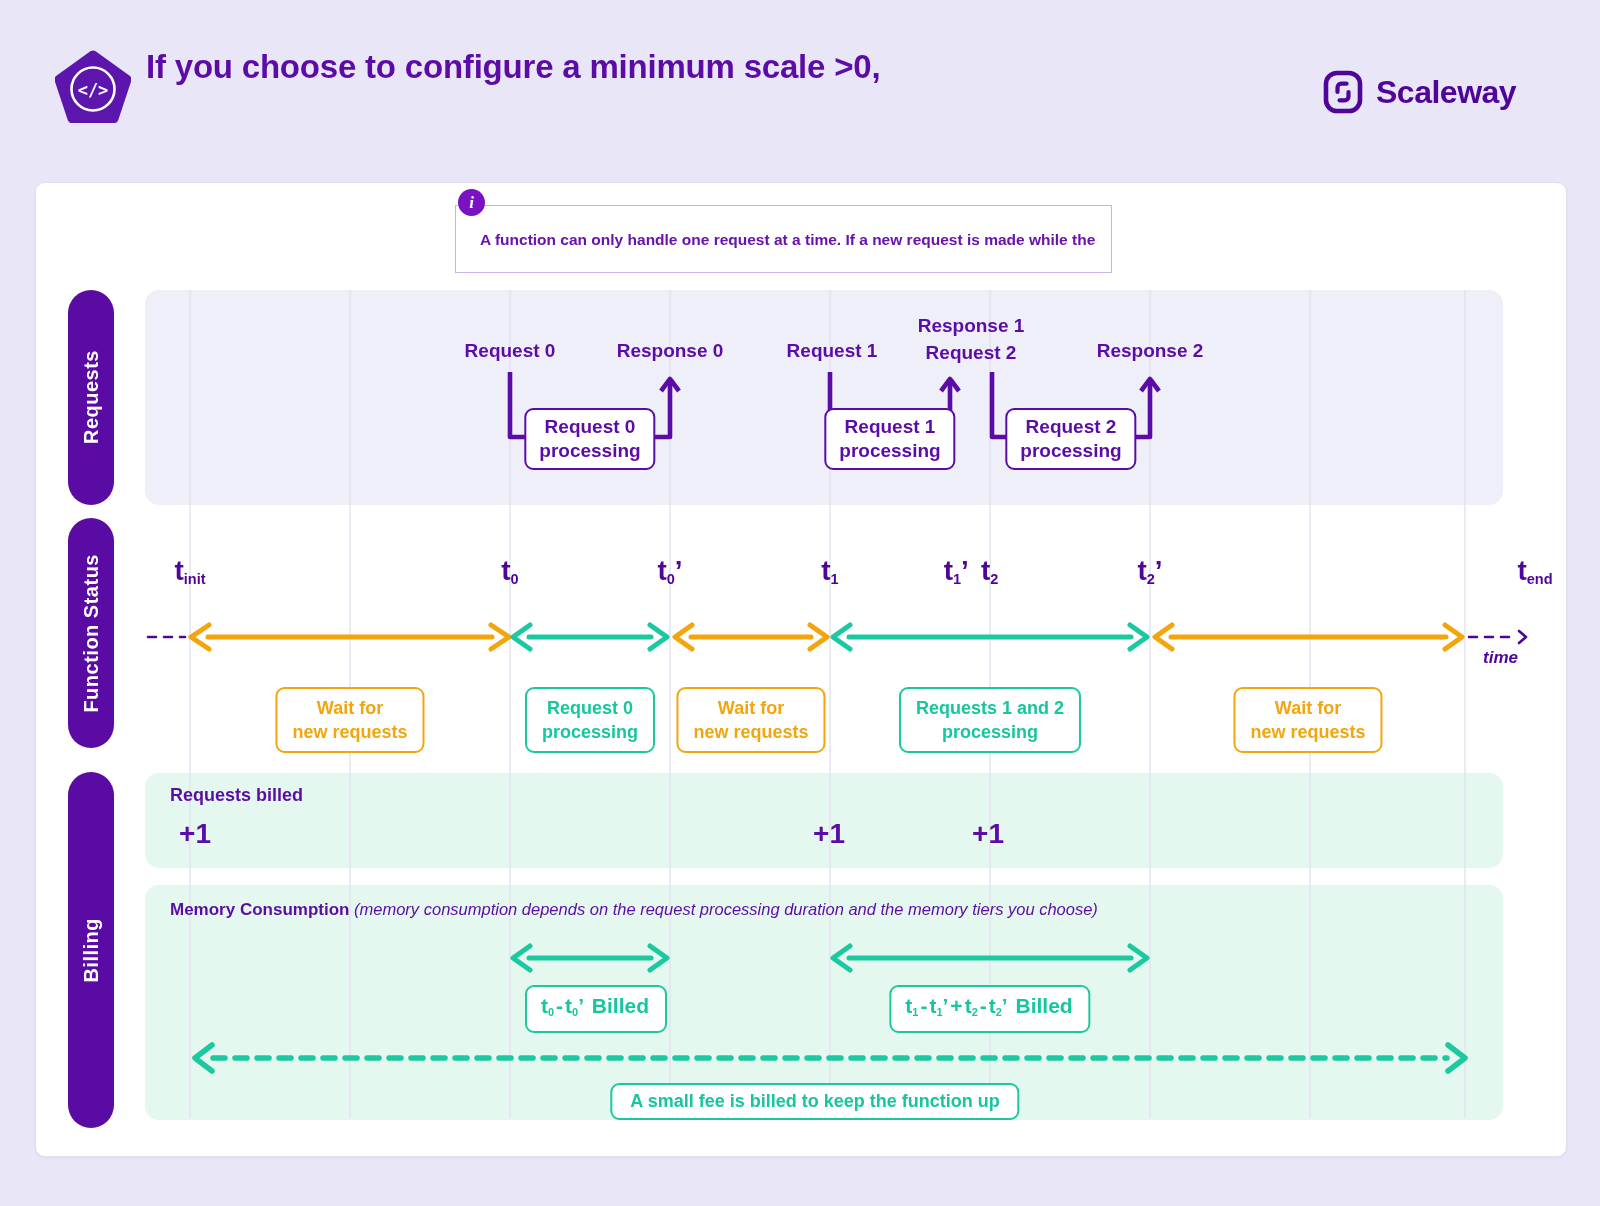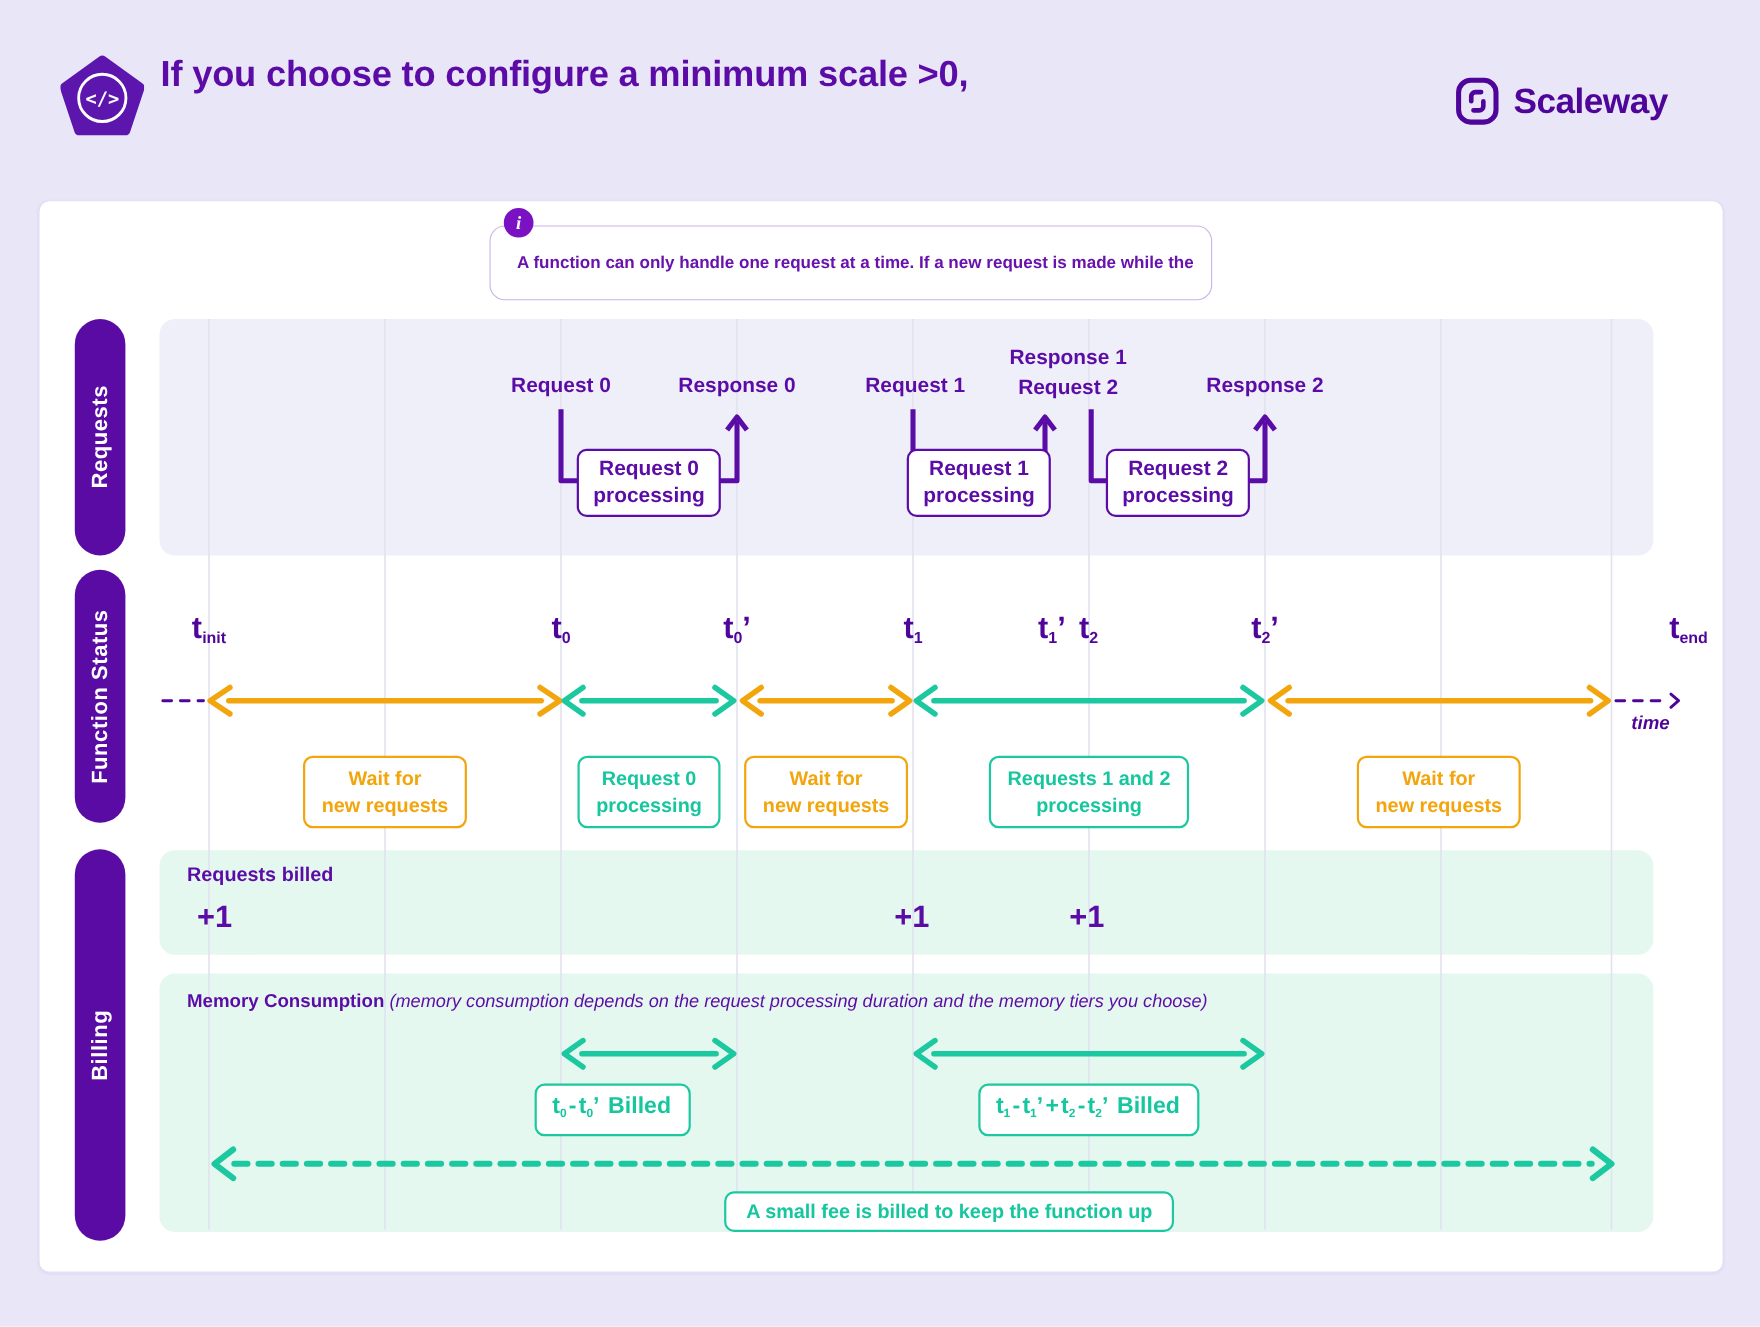--- a/index.html
+++ b/index.html
@@ -13,21 +13,21 @@
   .abs{position:absolute;}
   
   .hero-icon{left:55px;top:50px;width:76px;height:76px;}
   .title{left:146px;top:44px;font-size:33px;font-weight:700;line-height:46px;color:#5C0CA6;letter-spacing:-0.2px;}
   .brand{left:1322px;top:70px;display:flex;align-items:center;gap:10px;}
   .brand-text{font-size:32px;font-weight:700;color:#4F0599;letter-spacing:-0.5px;}
   
   .panel{left:35px;top:182px;width:1530px;height:973px;background:#fff;border:1px solid #E3DFF1;border-radius:10px;box-shadow:0 1px 3px rgba(80,20,140,0.06);}
   .overlay{left:35px;top:182px;width:1530px;height:973px;pointer-events:none;}
   
-  .info-box{left:410px;top:23px;width:657px;height:68px;border:1.5px solid #C9B3E8;border-radius:14px;background:#fff;
+  .info-box{left:420px;top:23px;width:657px;height:68px;border:1.5px solid #C9B3E8;border-radius:0;background:#fff;
     display:flex;flex-direction:column;justify-content:center;padding:0 0 0 24px;box-sizing:border-box;}
   .info-box div{font-size:15.5px;font-weight:600;color:#6912AE;line-height:23px;}
   .info-icon{left:423px;top:7px;width:27px;height:27px;border-radius:50%;background:#7A12C4;color:#fff;
     display:flex;align-items:center;justify-content:center;font-family:"Liberation Serif",serif;font-style:italic;font-weight:700;font-size:17px;}
   
   .pill{left:33px;width:46px;background:#5A0BA3;border-radius:23px;display:flex;align-items:center;justify-content:center;}
   .pill span{writing-mode:vertical-rl;transform:rotate(180deg);color:#fff;font-weight:700;font-size:20px;letter-spacing:0.5px;}
   .pill-requests{top:108px;height:215px;}
   .pill-status{top:336px;height:230px;}
   .pill-billing{top:590px;height:356px;}
@@ -53,21 +53,21 @@
   
   .billed-title{left:135px;top:603px;font-size:18px;font-weight:700;color:#5C0CA6;}
   .plus1{top:636px;transform:translateX(-50%);font-size:28px;font-weight:700;color:#5C0CA6;}
   .mem-head{left:135px;top:718px;font-size:17px;color:#5C0CA6;white-space:nowrap;}
   .mem-head .b{font-weight:700;text-align:right;}
   .mem-head .i{font-style:italic;font-weight:500;font-size:16.5px;margin-top:45px;}
   .billed-box{top:803px;transform:translateX(-50%);background:#fff;border:2px solid #1CC8A0;border-radius:9px;
     padding:4px 14px;color:#16C69E;}
   .billed-box .tm{font-size:21px;line-height:30px;}
   .fee-box{left:780px;top:901px;transform:translateX(-50%);background:#fff;border:2px solid #1CC8A0;border-radius:9px;
-    padding:6px 18px;font-size:18px;font-weight:600;color:#16C69E;white-space:nowrap;margin-left:48px;}
+    padding:6px 18px;font-size:18px;font-weight:600;color:#16C69E;white-space:nowrap;}
 </style>
 </head>
 <body>
 
 <div class="abs hero-icon">
   <svg width="76" height="76" viewBox="0 0 76 76">
     <polygon points="38,5 72,29.5 59,68.5 17,68.5 4,29.5" fill="#5C16AE" stroke="#5C16AE" stroke-width="9" stroke-linejoin="round"></polygon>
     <circle cx="38" cy="39" r="21.5" fill="none" stroke="#fff" stroke-width="2.6"></circle>
     <text x="38" y="45.5" text-anchor="middle" font-family="DejaVu Sans Mono, monospace" font-size="17" font-weight="bold" fill="#fff">&lt;/&gt;</text>
   </svg>
@@ -242,21 +242,21 @@
   </div>
 
   <div class="abs billed-title">Requests billed</div>
   <div class="abs plus1" style="left:160px;">+1</div>
   <div class="abs plus1" style="left:794px;">+1</div>
   <div class="abs plus1" style="left:953px;">+1</div>
 
   <div class="abs mem-head">
     <span class="b">Memory Consumption</span><span class="i"> (memory consumption depends on the request processing duration and the memory tiers you choose)</span>
   </div>
-  <div class="abs billed-box" style="left:522px;">
+  <div class="abs billed-box" style="left:561px;">
     <span class="tm"><span class="tm-t">t</span><sub>0</sub><span class="tm-op">-</span><span class="tm-t">t</span><sub>0</sub><span class="tm-pr">’</span><span class="tm-op"> Billed</span></span>
   </div>
   <div class="abs billed-box" style="left:955px;">
     <span class="tm"><span class="tm-t">t</span><sub>1</sub><span class="tm-op">-</span><span class="tm-t">t</span><sub>1</sub><span class="tm-pr">’</span><span class="tm-op">+</span><span class="tm-t">t</span><sub>2</sub><span class="tm-op">-</span><span class="tm-t">t</span><sub>2</sub><span class="tm-pr">’</span><span class="tm-op"> Billed</span></span>
   </div>
   <div class="abs fee-box">A small fee is billed to keep the function up</div>
 
 </div>
 
 </body></html>

